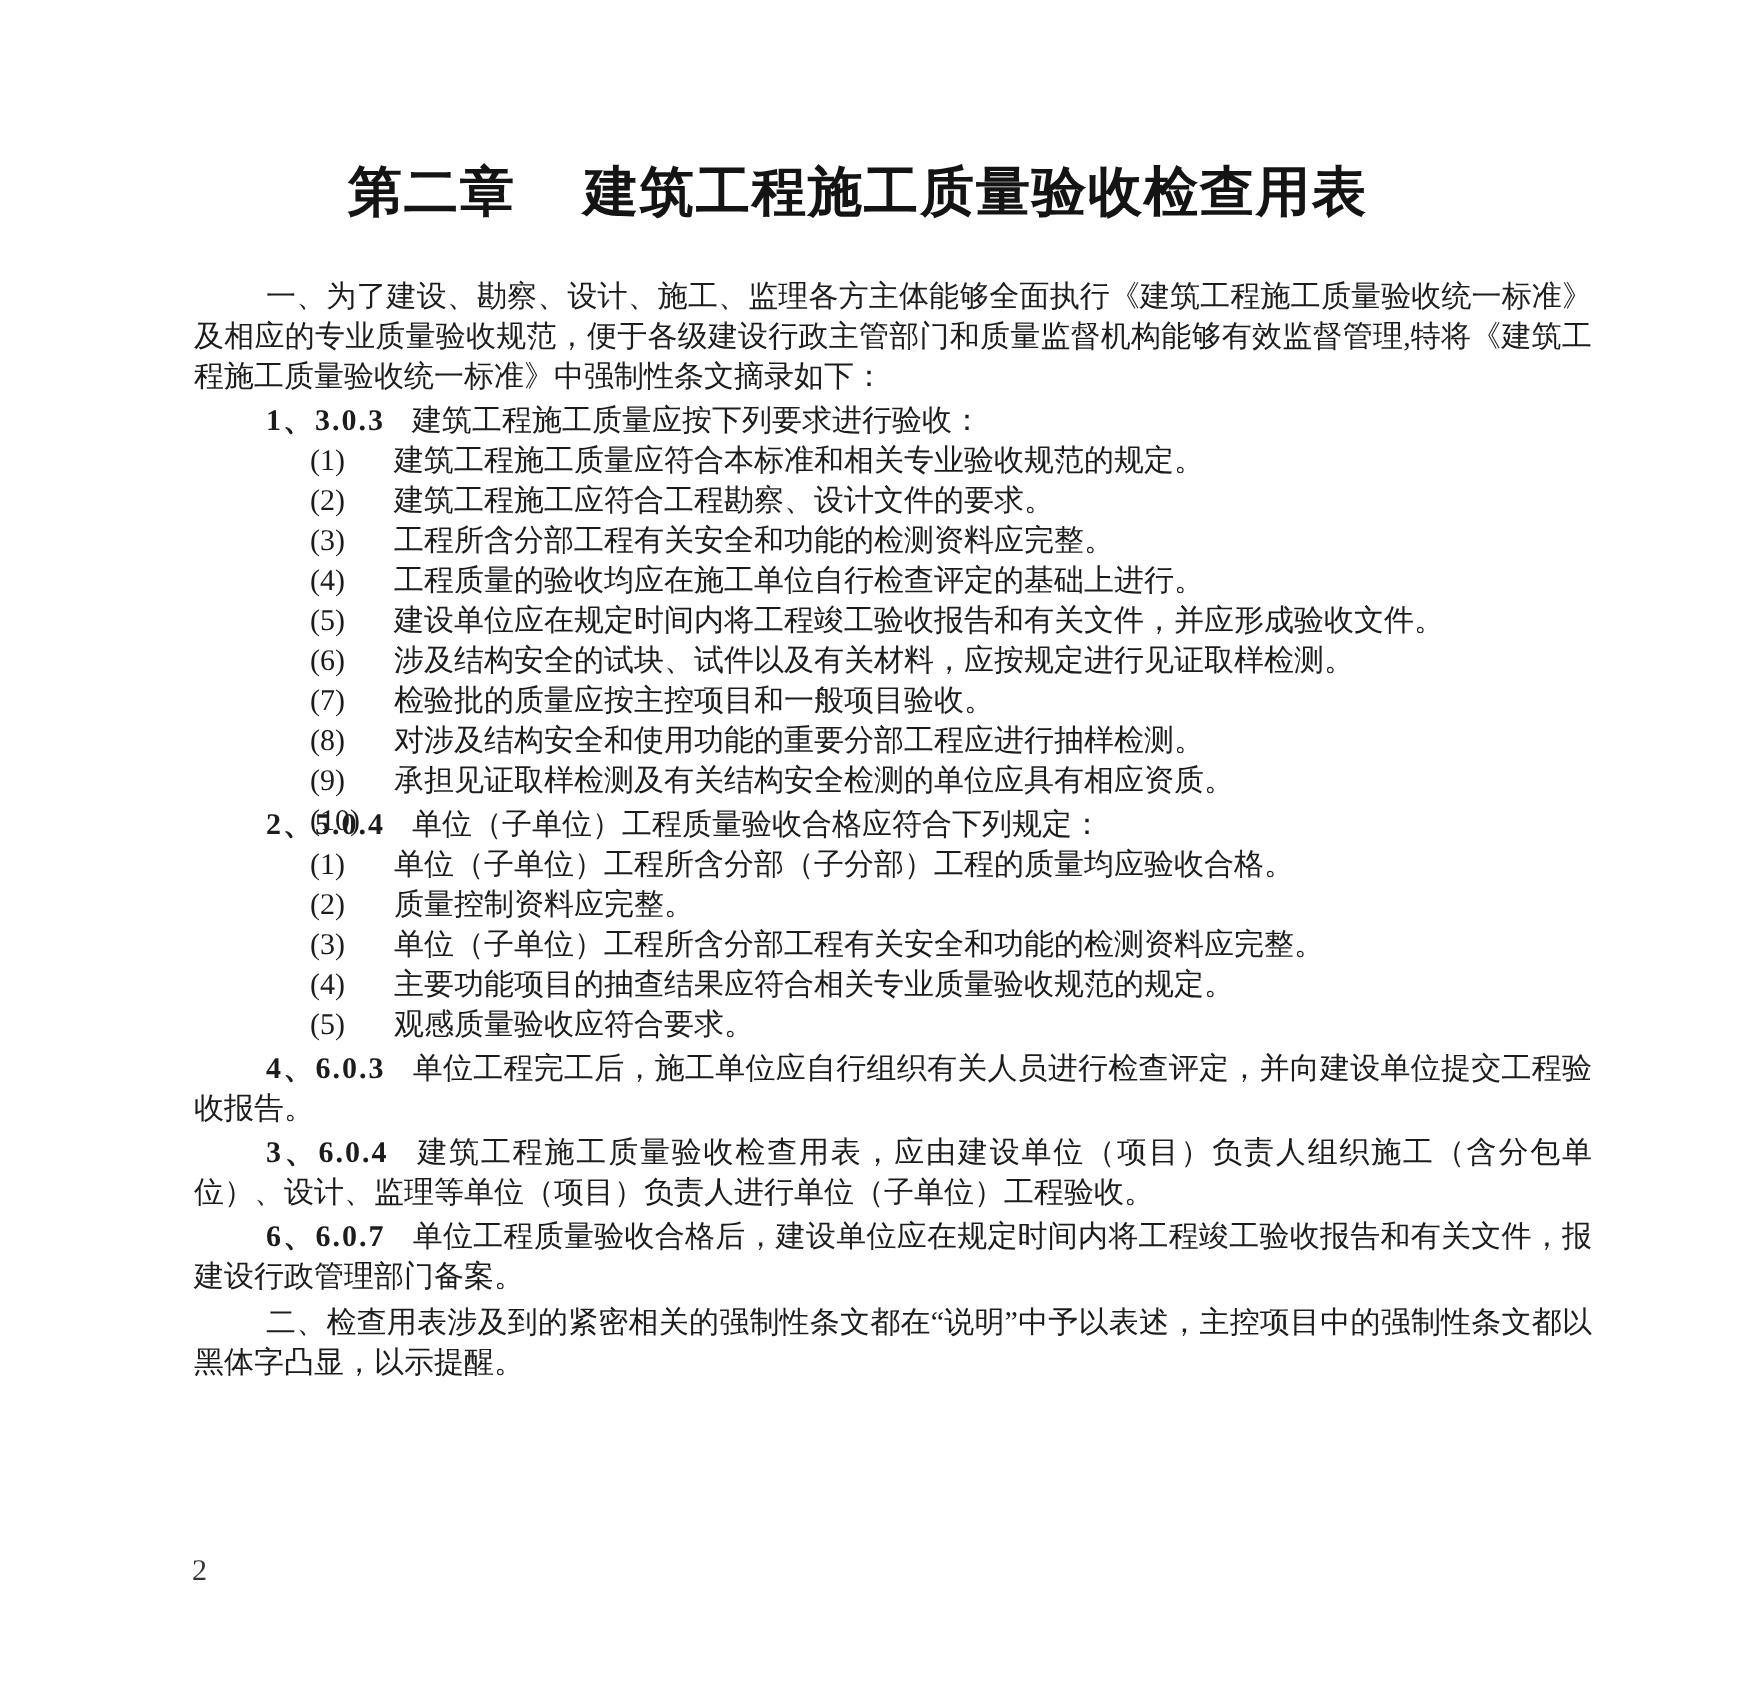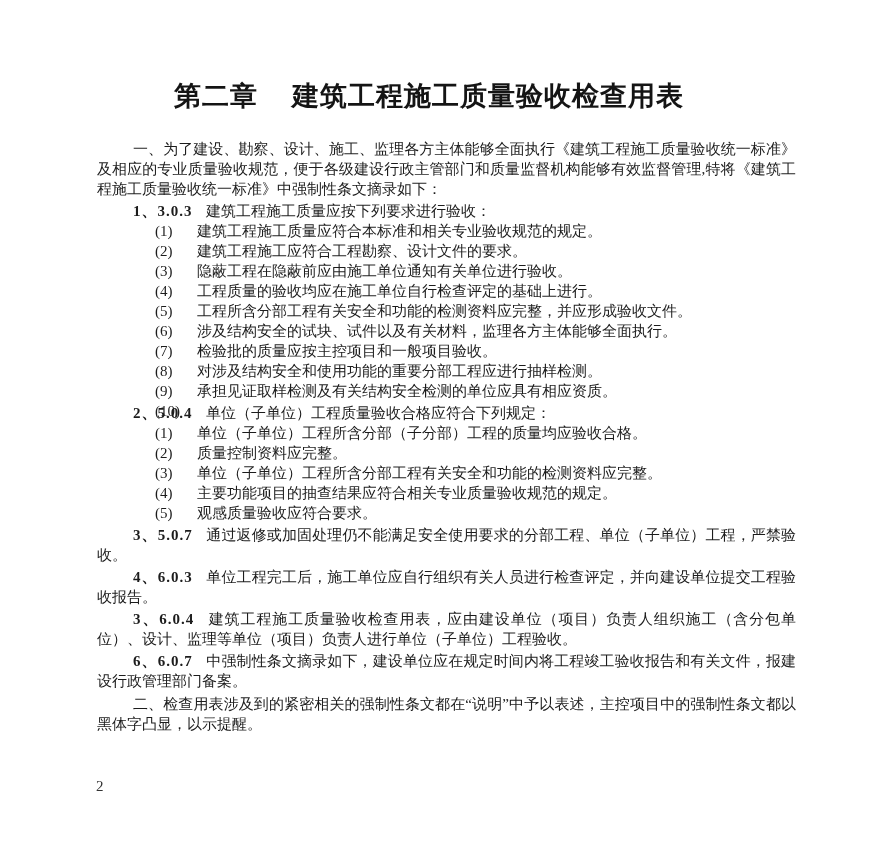--- a/index.html
+++ b/index.html
@@ -71,53 +71,50 @@
   <h1 class="doc-title"><span class="chapter">第二章</span><span>建筑工程施工质量验收检查用表</span></h1>
 
   <div class="content">
 
     <p class="para">一、为了建设、勘察、设计、施工、监理各方主体能够全面执行《建筑工程施工质量验收统一标准》及相应的专业质量验收规范，便于各级建设行政主管部门和质量监督机构能够有效监督管理,特将《建筑工程施工质量验收统一标准》中强制性条文摘录如下：</p>
 
     <div class="sec">
       <p class="para"><span class="num">1、3.0.3</span><span>建筑工程施工质量应按下列要求进行验收：</span></p>
       <div class="item"><span class="marker">(1)</span><span>建筑工程施工质量应符合本标准和相关专业验收规范的规定。</span></div>
       <div class="item"><span class="marker">(2)</span><span>建筑工程施工应符合工程勘察、设计文件的要求。</span></div>
-      <div class="item"><span class="marker">(3)</span><span>隐蔽工程在隐蔽前应由施工单位通知有关单位进行验收。</span></div>
+      <div class="item"><span class="marker">(3)</span><span>工程所含分部工程有关安全和功能的检测资料应完整。</span></div>
       <div class="item"><span class="marker">(4)</span><span>工程质量的验收均应在施工单位自行检查评定的基础上进行。</span></div>
-      <div class="item"><span class="marker">(5)</span><span>工程所含分部工程有关安全和功能的检测资料应完整，并应形成验收文件。</span></div>
-      <div class="item"><span class="marker">(6)</span><span>涉及结构安全的试块、试件以及有关材料，监理各方主体能够全面执行。</span></div>
+      <div class="item"><span class="marker">(5)</span><span>建设单位应在规定时间内将工程竣工验收报告和有关文件，并应形成验收文件。</span></div>
+      <div class="item"><span class="marker">(6)</span><span>涉及结构安全的试块、试件以及有关材料，应按规定进行见证取样检测。</span></div>
       <div class="item"><span class="marker">(7)</span><span>检验批的质量应按主控项目和一般项目验收。</span></div>
       <div class="item"><span class="marker">(8)</span><span>对涉及结构安全和使用功能的重要分部工程应进行抽样检测。</span></div>
       <div class="item"><span class="marker">(9)</span><span>承担见证取样检测及有关结构安全检测的单位应具有相应资质。</span></div>
       <div class="item"><span class="marker">(10)</span></div>
     </div>
 
     <div class="sec">
       <p class="para"><span class="num">2、5.0.4</span><span>单位（子单位）工程质量验收合格应符合下列规定：</span></p>
       <div class="item"><span class="marker">(1)</span><span>单位（子单位）工程所含分部（子分部）工程的质量均应验收合格。</span></div>
       <div class="item"><span class="marker">(2)</span><span>质量控制资料应完整。</span></div>
       <div class="item"><span class="marker">(3)</span><span>单位（子单位）工程所含分部工程有关安全和功能的检测资料应完整。</span></div>
       <div class="item"><span class="marker">(4)</span><span>主要功能项目的抽查结果应符合相关专业质量验收规范的规定。</span></div>
       <div class="item"><span class="marker">(5)</span><span>观感质量验收应符合要求。</span></div>
     </div>
 
-    <div class="sec">
-      <p class="para"><span class="num">3、5.0.7</span><span>通过返修或加固处理仍不能满足安全使用要求的分部工程、单位（子单位）工程，严禁验收。</span></p>
-    </div>
 
     <div class="sec">
       <p class="para"><span class="num">4、6.0.3</span><span>单位工程完工后，施工单位应自行组织有关人员进行检查评定，并向建设单位提交工程验收报告。</span></p>
     </div>
 
     <div class="sec">
       <p class="para"><span class="num">3、6.0.4</span><span>建筑工程施工质量验收检查用表，应由建设单位（项目）负责人组织施工（含分包单位）、设计、监理等单位（项目）负责人进行单位（子单位）工程验收。</span></p>
     </div>
 
     <div class="sec">
-      <p class="para"><span class="num">6、6.0.7</span><span>中强制性条文摘录如下，建设单位应在规定时间内将工程竣工验收报告和有关文件，报建设行政管理部门备案。</span></p>
+      <p class="para"><span class="num">6、6.0.7</span><span>单位工程质量验收合格后，建设单位应在规定时间内将工程竣工验收报告和有关文件，报建设行政管理部门备案。</span></p>
     </div>
 
     <p class="para closing">二、检查用表涉及到的紧密相关的强制性条文都在“说明”中予以表述，主控项目中的强制性条文都以黑体字凸显，以示提醒。</p>
 
   </div>
 
   <div class="page-number">2</div>
 
 </div>
 

